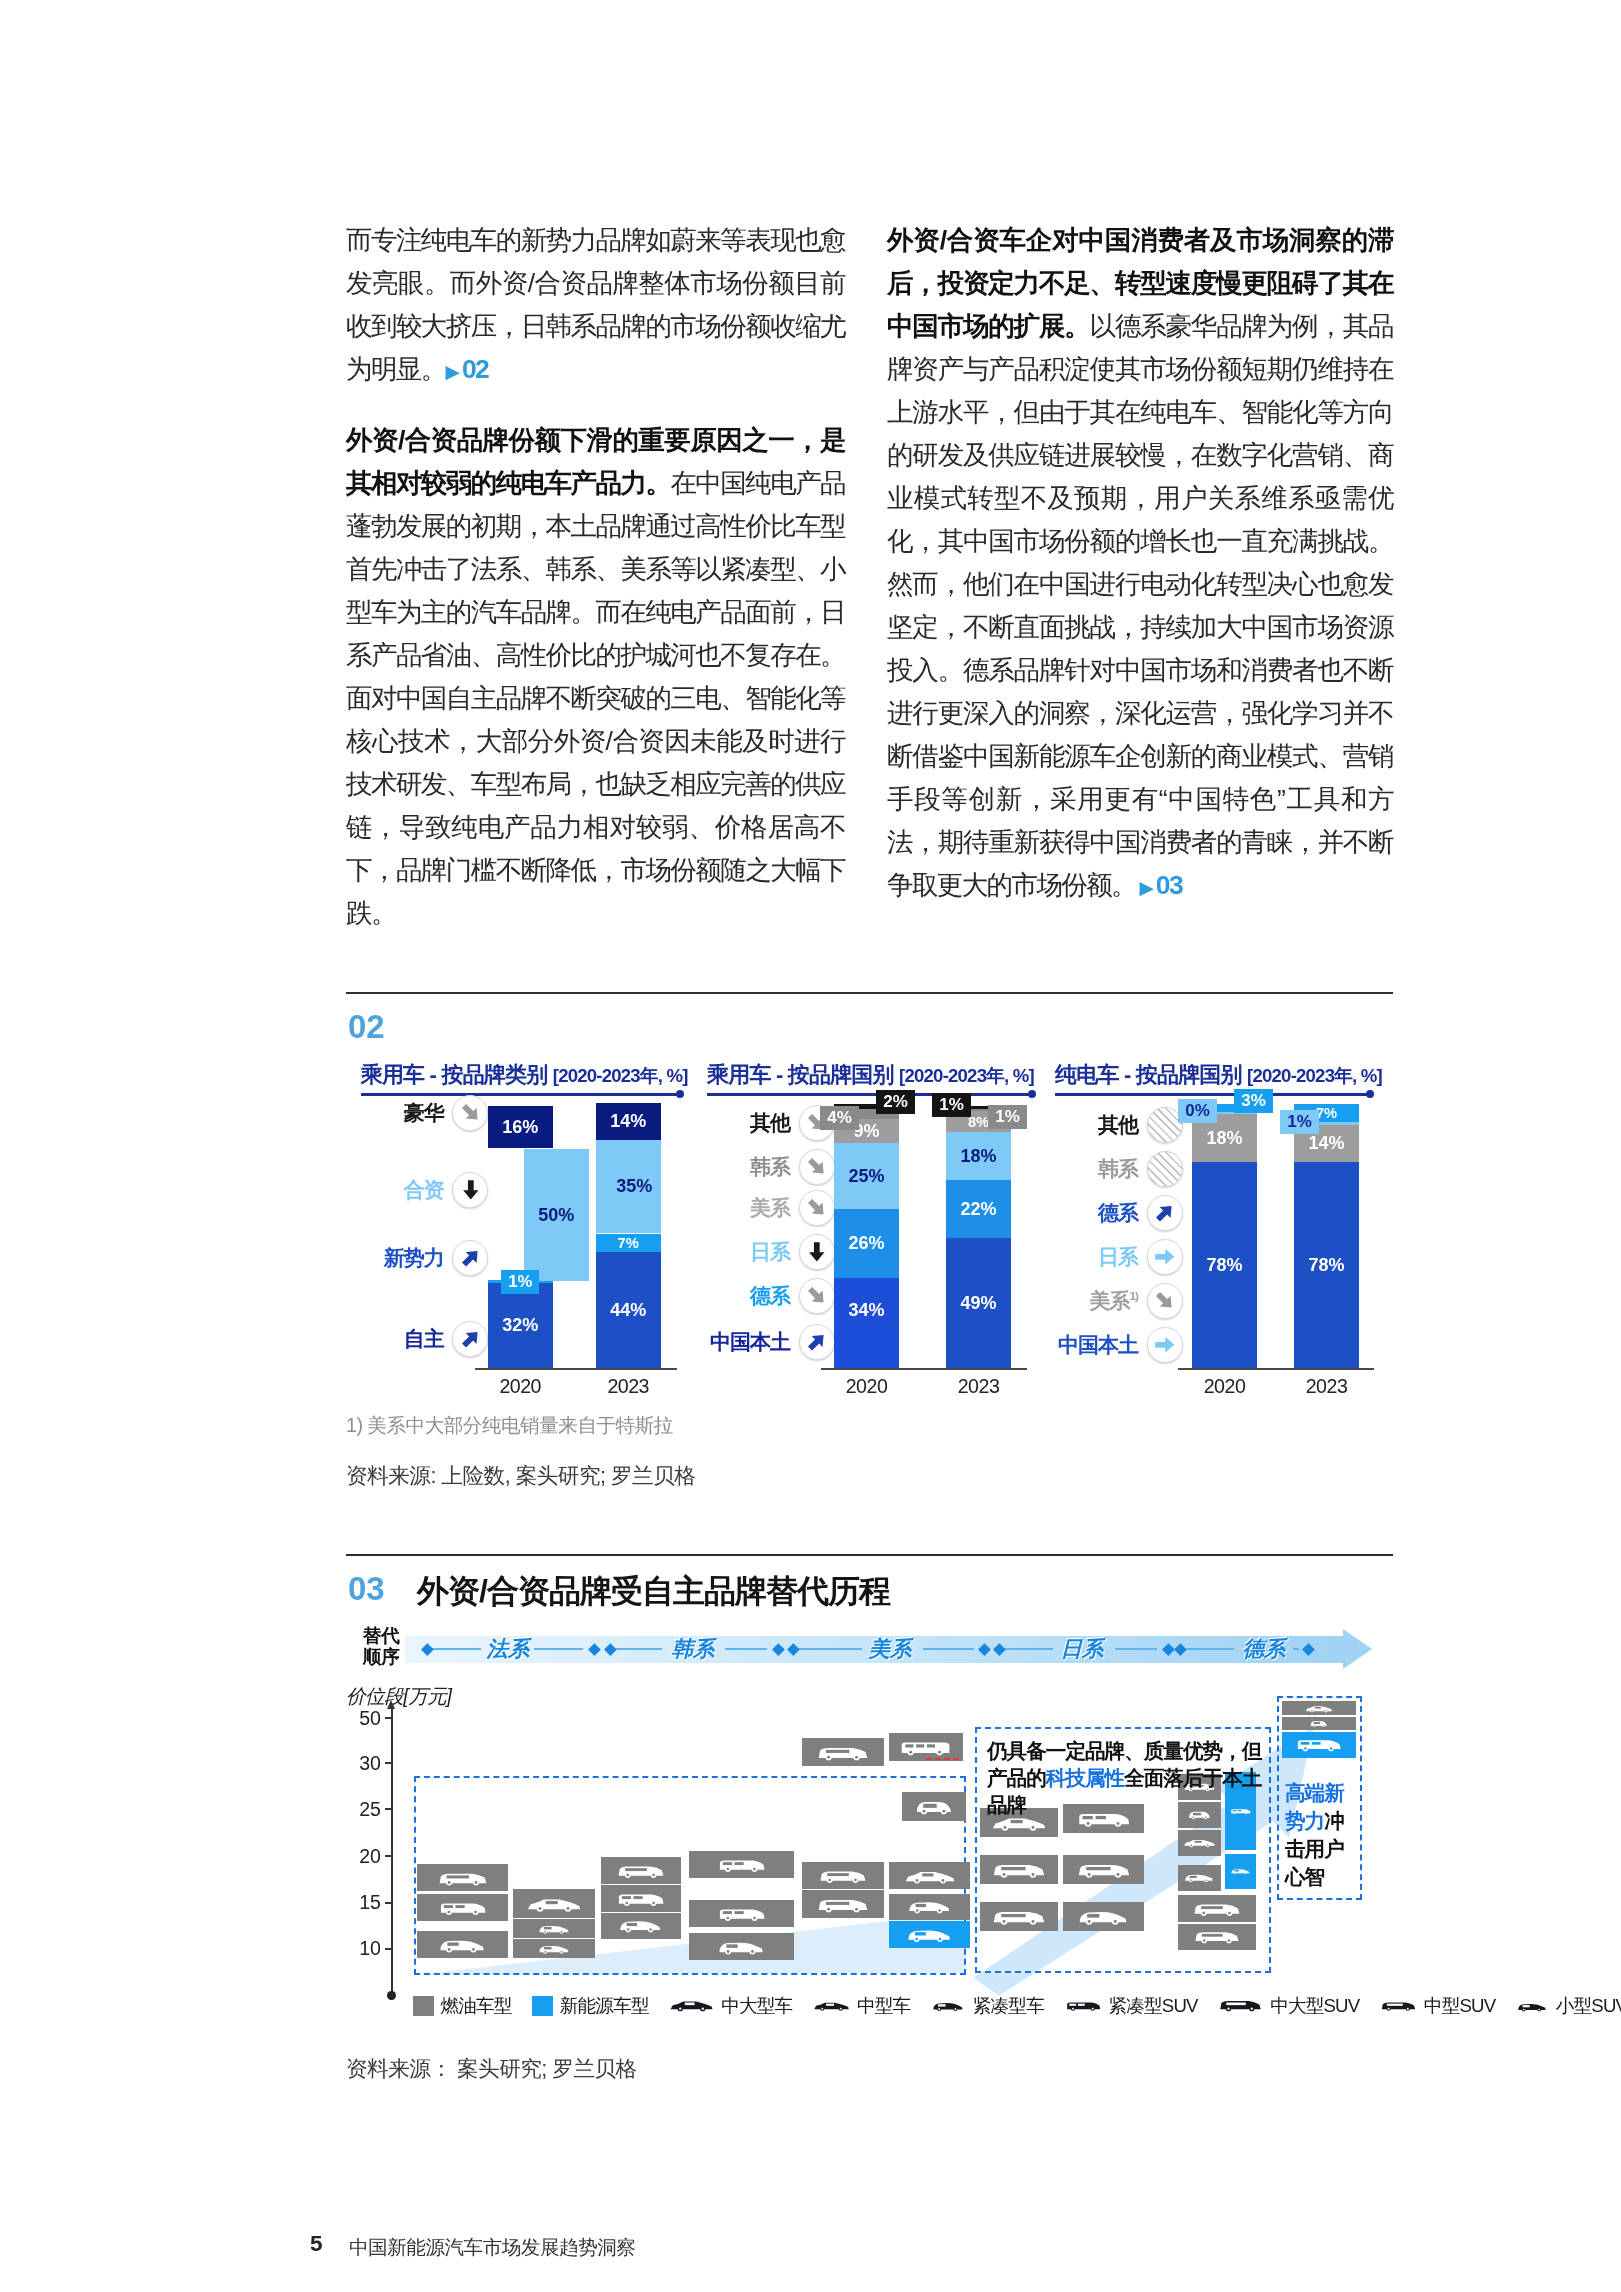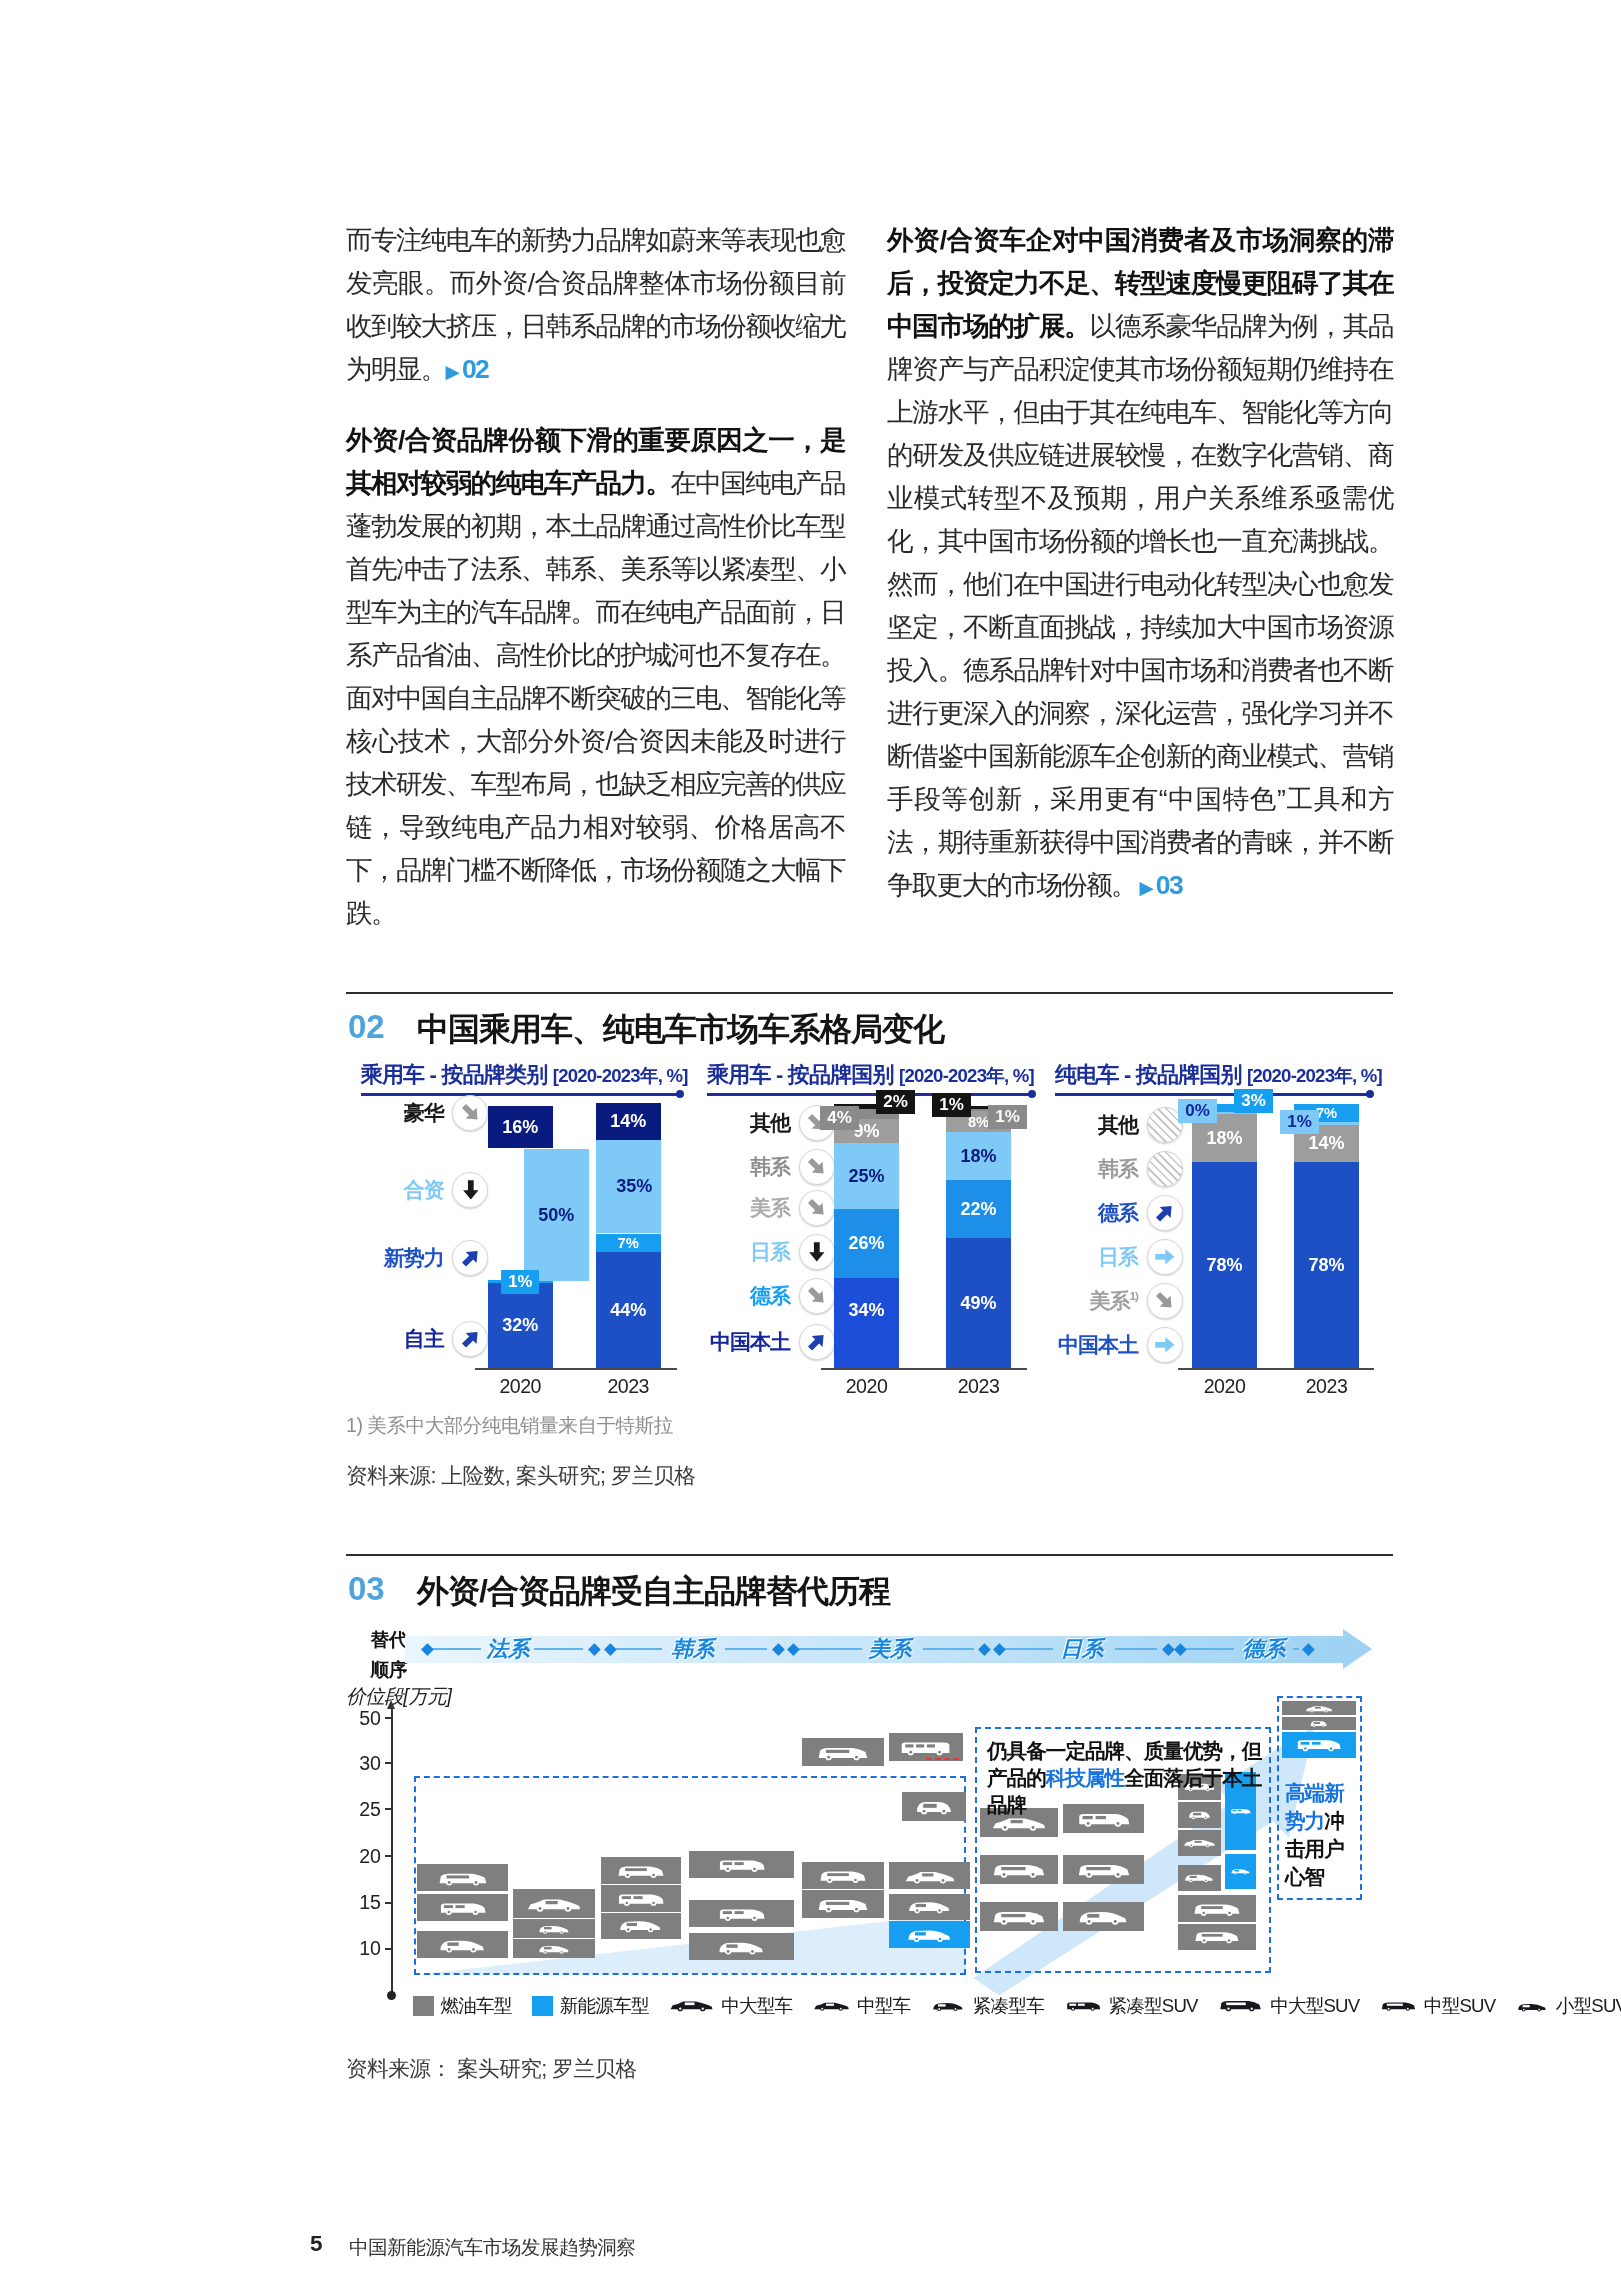--- a/index.html
+++ b/index.html
@@ -41,21 +41,21 @@
   .bar{position:absolute;width:65px;height:265px;top:49px;}
   .seg{position:absolute;left:0;width:65px;box-shadow:0 -1px 0 0 #fff;display:flex;align-items:center;justify-content:center;}
   .seg span{font-weight:700;}
   .seg-tag{position:absolute;left:50%;transform:translate(-50%,-50%);padding:2px 6.9px;font-size:16.7px;font-weight:700;z-index:3;}
   .callout{position:absolute;padding:2px 6.9px;font-size:17px;font-weight:700;z-index:4;}
   .baseline{position:absolute;top:314px;height:1.6px;background:#4a4a4a;}
   .yearlab{position:absolute;top:321px;width:65px;text-align:center;font-size:19.6px;color:#222;letter-spacing:-0.5px;}
   .ex-foot{position:absolute;left:0;font-size:19.6px;color:#8f8f8f;letter-spacing:-0.5px;}
   .ex-src{position:absolute;left:0;font-size:21.6px;color:#3c3c3c;letter-spacing:-0.5px;}
   
-  #tl-label{position:absolute;left:16.7px;top:71px;width:45px;font-size:18.6px;font-weight:700;line-height:30px;color:#111;text-align:right;}
+  #tl-label{position:absolute;left:16.7px;top:71px;width:45px;font-size:18.6px;font-weight:700;line-height:21px;color:#111;}
   #tl-band{position:absolute;left:59px;top:82px;width:938px;height:26.5px;
            background:linear-gradient(90deg,#EAF5FD 0%,#BFE2F8 60%,#9FD2F4 100%);}
   #tl-head{position:absolute;left:997px;top:75px;width:0;height:0;border-left:29px solid #9FD2F4;
            border-top:20.6px solid transparent;border-bottom:20.6px solid transparent;}
   .tl-brand{position:absolute;top:0;height:26.5px;line-height:26.5px;transform:translateX(-50%);
             font-size:21.6px;font-weight:700;font-style:italic;color:#1886E0;
             text-shadow:1px 1px 0 #fff,-1px -1px 0 #fff;letter-spacing:0;}
   .tl-dia{position:absolute;top:8.8px;width:8.8px;height:8.8px;background:#1886E0;transform:rotate(45deg);}
   .tl-line{position:absolute;top:11.8px;height:2.5px;background:#5FB4EE;}
   #plot03{position:absolute;left:0;top:127px;width:1047px;height:343px;}
@@ -90,21 +90,20 @@
       <p class="para"><span class="rt-b">外资/合资品牌份额下滑的重要原因之一，是其相对较弱的纯电车产品力。</span><span class="rt-n">在中国纯电产品蓬勃发展的初期，本土品牌通过高性价比车型首先冲击了法系、韩系、美系等以紧凑型、小型车为主的汽车品牌。而在纯电产品面前，日系产品省油、高性价比的护城河也不复存在。面对中国自主品牌不断突破的三电、智能化等核心技术，大部分外资/合资因未能及时进行技术研发、车型布局，也缺乏相应完善的供应链，导致纯电产品力相对较弱、价格居高不下，品牌门槛不断降低，市场份额随之大幅下跌。</span></p>
     </div>
     <div class="col right">
       <p class="para"><span class="rt-b">外资/合资车企对中国消费者及市场洞察的滞后，投资定力不足、转型速度慢更阻碍了其在中国市场的扩展。</span><span class="rt-n">以德系豪华品牌为例，其品牌资产与产品积淀使其市场份额短期仍维持在上游水平，但由于其在纯电车、智能化等方向的研发及供应链进展较慢，在数字化营销、商业模式转型不及预期，用户关系维系亟需优化，其中国市场份额的增长也一直充满挑战。然而，他们在中国进行电动化转型决心也愈发坚定，不断直面挑战，持续加大中国市场资源投入。德系品牌针对中国市场和消费者也不断进行更深入的洞察，深化运营，强化学习并不断借鉴中国新能源车企创新的商业模式、营销手段等创新，采用更有“中国特色”工具和方法，期待重新获得中国消费者的青睐，并不断争取更大的市场份额。</span><span class="rt-tri"> ▶ </span><span class="rt-ref">03</span></p>
     </div>
   </div>
 
   <div class="exhibit" id="ex02" style="top:992px;height:510px;">
     <div class="ex-rule"></div>
     <div class="ex-num">02</div>
-    <div class="ex-title">中国乘用车、纯电车市场车系格局变化</div>
 
     <div class="chart" id="ex02c0">
       <div class="subtt">
         <span>乘用车 - 按品牌类别</span>
         <span class="rng">[2020-2023年, %]</span>
       </div>
       <div class="subline" style="width:320px;"></div>
     <div class="leg-row" style="top: 41px;">
           <div class="leg-label" style="color: rgb(26, 26, 26);">豪华</div>
           <div class="trend">

